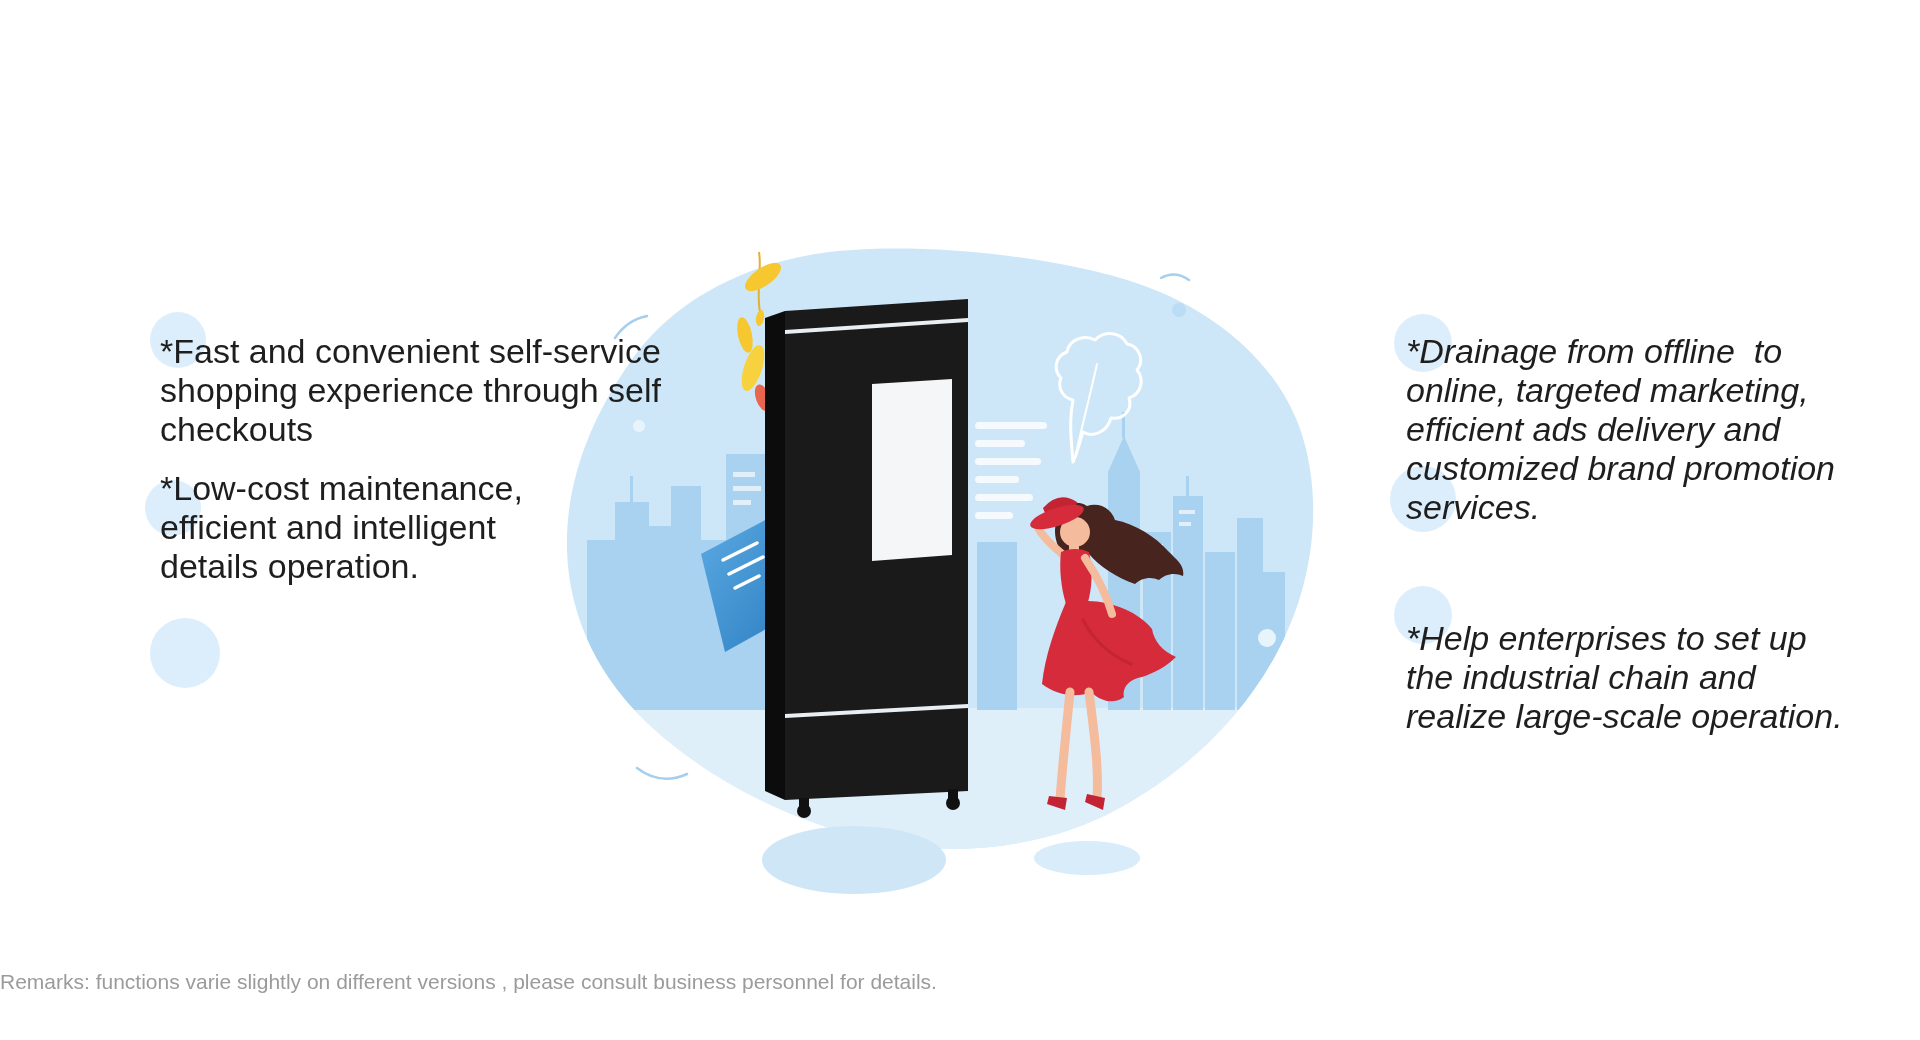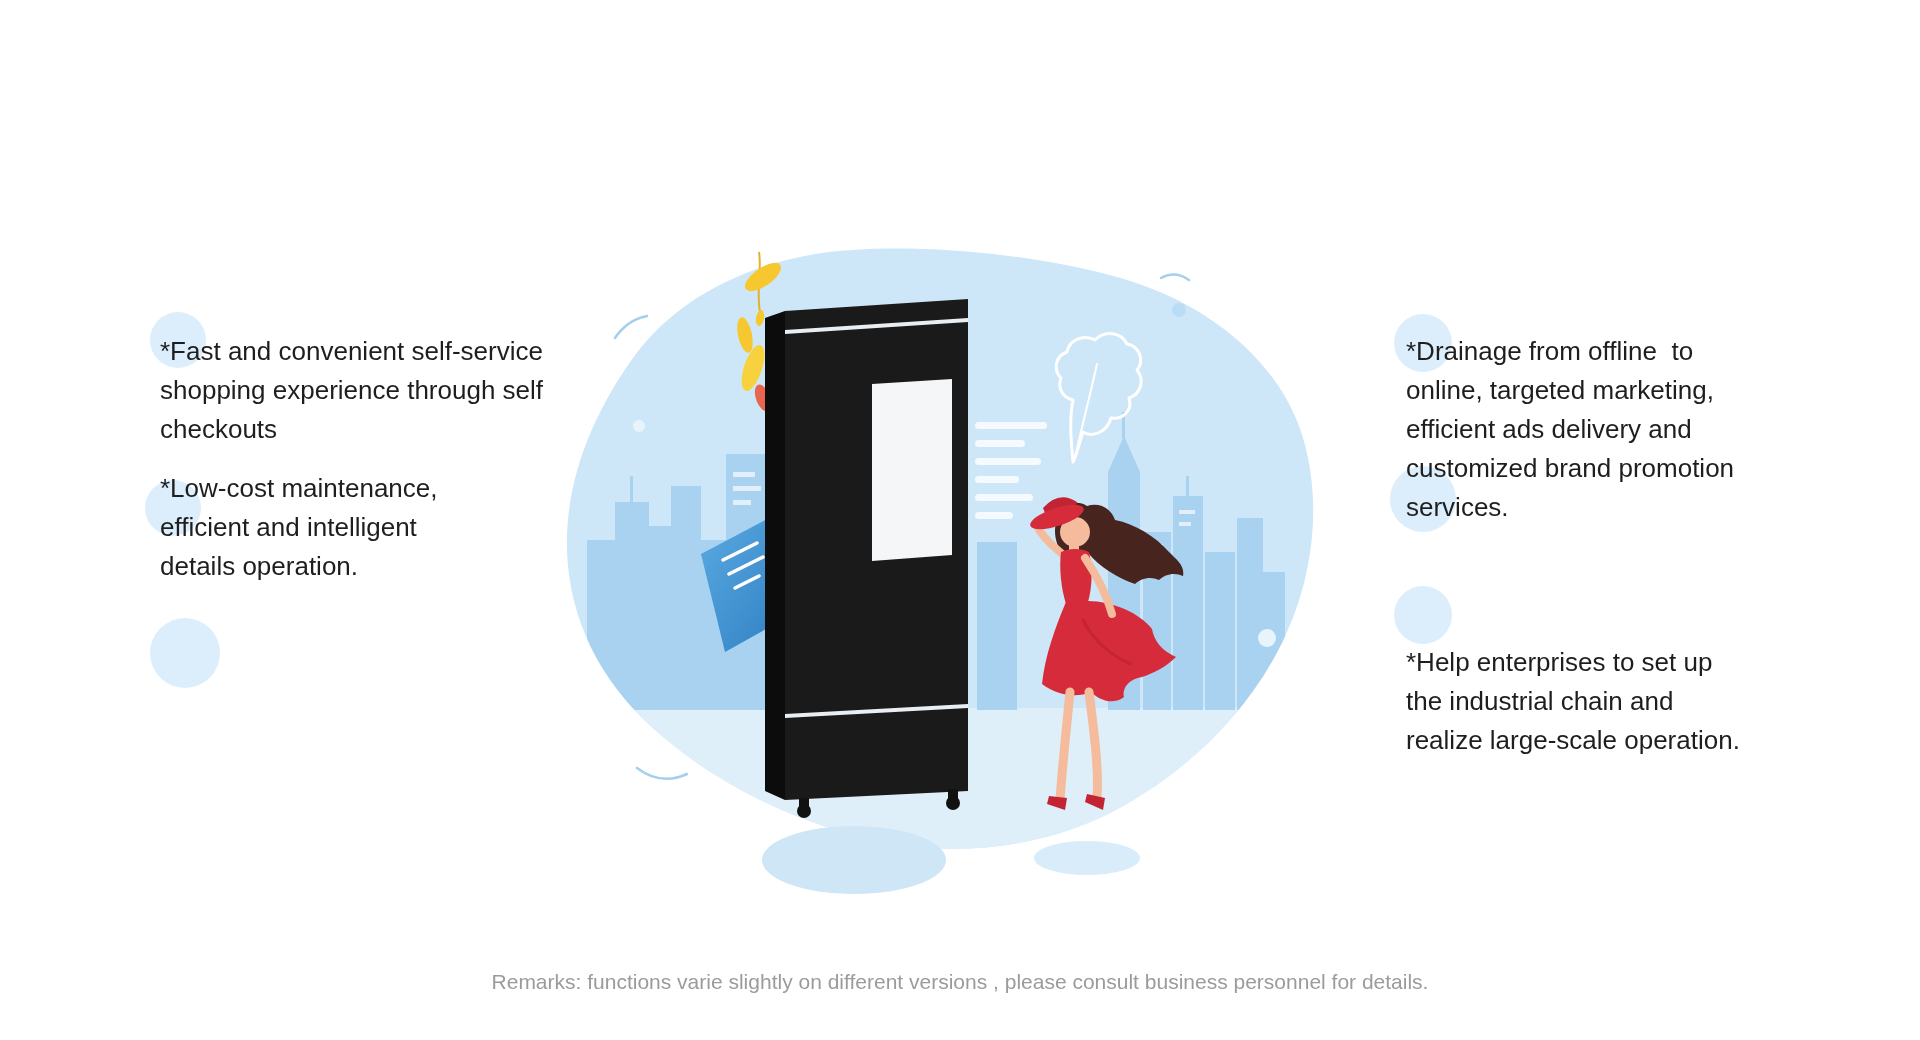--- a/index.html
+++ b/index.html
@@ -10,27 +10,27 @@
   
   .bubble { position:absolute; border-radius:50%; background:var(--bubble-blue,#dceefb); z-index:0; }
   #b1 { left:150px; top:312px; width:56px; height:56px; }
   #b2 { left:145px; top:480px; width:56px; height:56px; }
   #b3 { left:150px; top:618px; width:70px; height:70px; }
   #b4 { left:1394px; top:314px; width:58px; height:58px; }
   #b5 { left:1390px; top:466px; width:66px; height:66px; }
   #b6 { left:1394px; top:586px; width:58px; height:58px; }
 
   .col { position:absolute; z-index:2; }
-  .col p { font-size:26px; line-height:39px; color:var(--text,#1e1e1e);
+  .col p { font-size:34px; line-height:39px; color:var(--text,#1e1e1e);
            white-space:pre-wrap; margin-bottom:20px; }
   #leftCol  { left:160px;  top:332px; width:520px; }
-  #rightCol { left:1406px; top:332px; width:460px; }
-  #rightCol p.gap { margin-top:116px; }
-
-  .remarks { position:absolute; left:0; top:970px; width:1920px; text-align:center;
+  #rightCol { left:1406px; top:332px; width:460px;font-style:italic; }
+  #rightCol p.gap { margin-top:92px; }
+
+  .remarks { position:absolute; left:0; top:970px; width:1920px; 
              font-size:21px; color:var(--remarks-text,#9b9b9b); z-index:2; }
 
   .illus { position:absolute; left:563px; top:240px; width:770px; height:690px; z-index:1; }
 
   
   .blob      { fill:var(--blob-blue,#cde7f8); }
   .ground    { fill:var(--ground-blue,#dfeffa); }
   .bld       { fill:var(--skyline-blue,#a8d2ef); }
   .win       { fill:#ffffff; opacity:.65; }
   .shadow1   { fill:var(--shadow-blue,#cfe6f7); }

